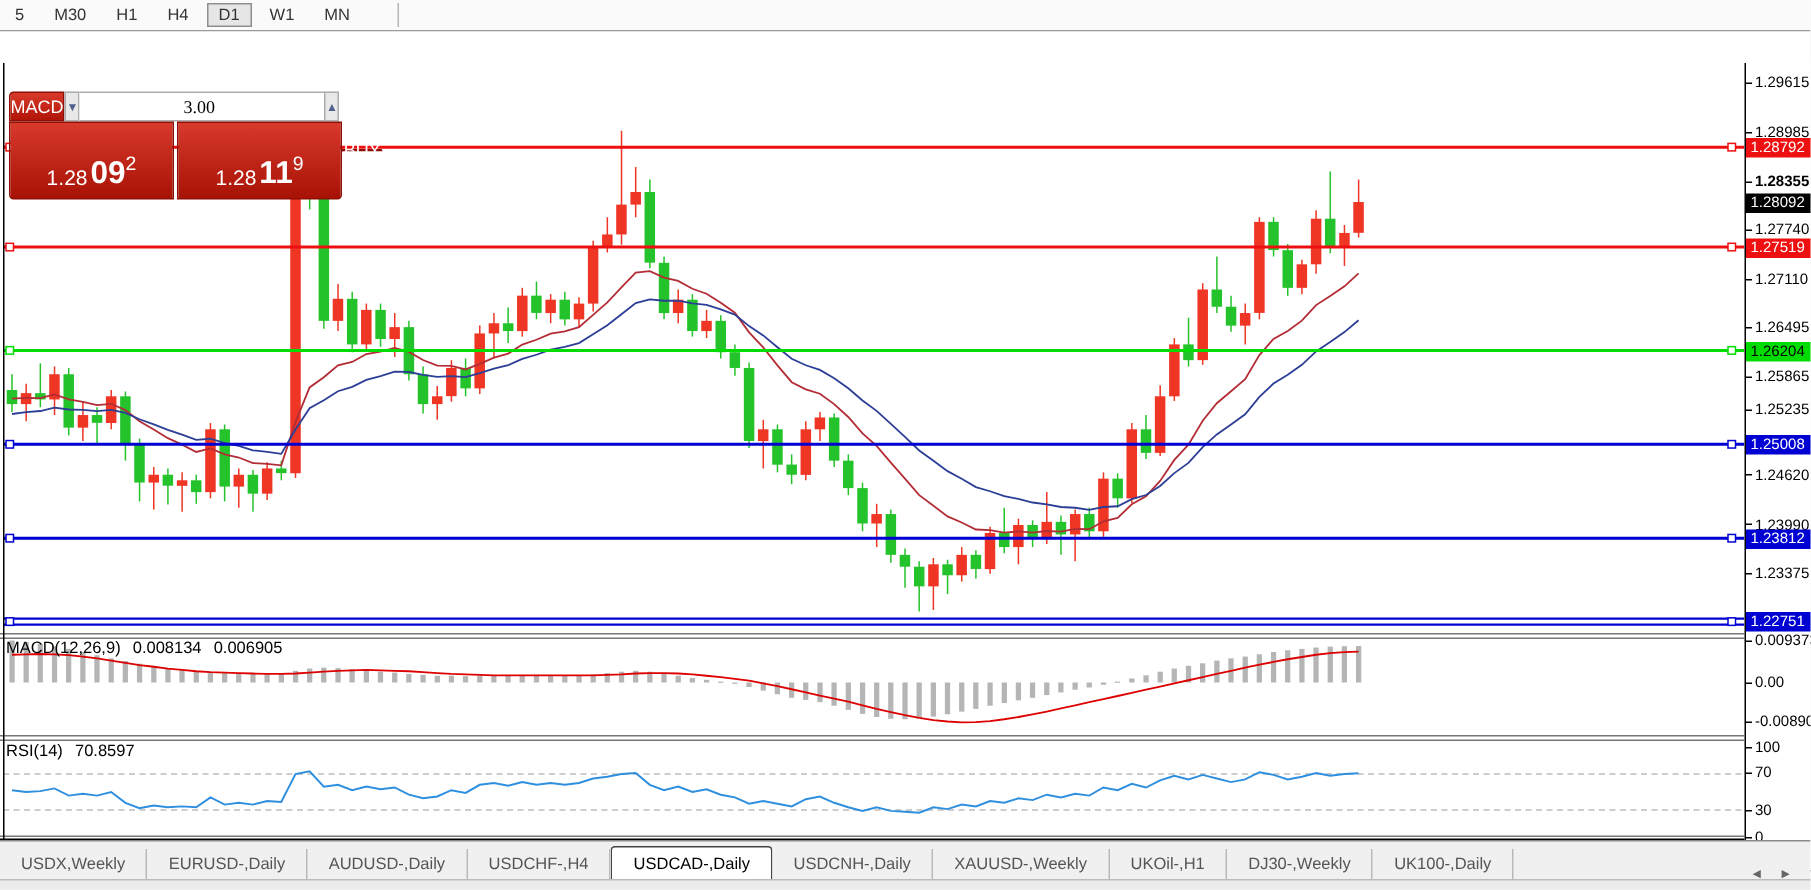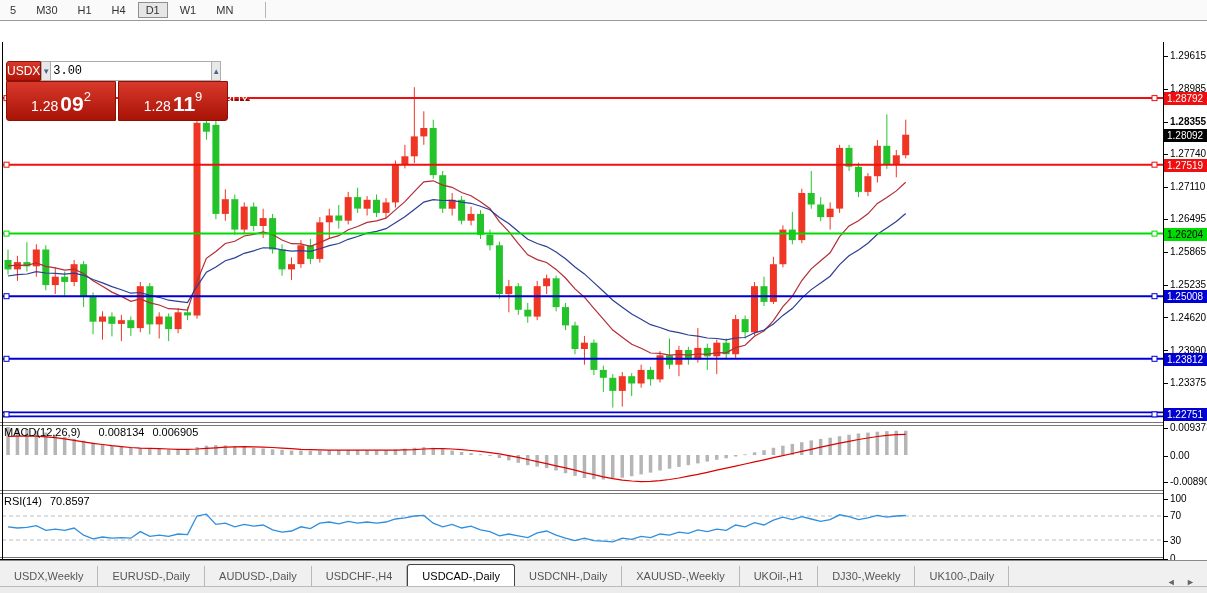--- a/index.html
+++ b/index.html
@@ -19,22 +19,22 @@
   
   #trade-widget{position:absolute;left:6px;top:40px;width:222px;z-index:40;}
   #tw-top{display:flex;height:20px;}
   .tw-btn{background:linear-gradient(#d8392b,#b01507);color:#fff;font-size:12px;
     display:flex;align-items:center;justify-content:center;border:1px solid #8d0f06;cursor:pointer;}
   #tw-sell{width:52px;border-radius:3px 0 0 0;}
   #tw-buy{width:54px;margin-left:2px;border-radius:0 3px 0 0;margin-top:38px;}
   .spin-btn{width:14px;background:#e8e8e8;border:1px solid #adadad;color:#51618d;
     font-size:8px;display:flex;align-items:center;justify-content:center;cursor:pointer;}
   #tw-vol{flex:1;border:1px solid #adadad;border-left:none;border-right:none;
-    font-size:12px;text-align:left;padding-right:6px;font-family:Liberation Mono, monospace;}
-  #tw-prices{display:flex;height:40px;margin-top:0px;}
+    font-size:12px;text-align:center;padding-right:6px;font-family:Liberation Serif, serif;}
+  #tw-prices{display:flex;height:52px;margin-top:0px;}
   .tw-price{flex:1;background:linear-gradient(#d8392b,#a81306);color:#fff;border:1px solid #8d0f06;
     display:flex;align-items:flex-end;justify-content:center;padding-bottom:3px;cursor:pointer;}
   .tw-price:first-child{margin-right:2px;border-radius:0 0 0 3px;}
   .tw-price:last-child{border-radius:0 0 3px 0;}
   .pp{font-size:14px;margin-bottom:3px;}
   .pb{font-size:21px;line-height:26px;font-weight:bold;margin-left:2px;}
   .ps{font-size:13px;margin-bottom:13px;}
   
   svg{position:absolute;left:2px;}
   
@@ -75,21 +75,21 @@
       <div class="tbtn pressed">D1</div>
       <div class="tbtn">W1</div>
       <div class="tbtn">MN</div>
       <div class="tb-sep"></div>
     </div>
 
   <div id="chart-area">
 
     <div id="trade-widget">
       <div id="tw-top">
-        <div id="tw-sell" class="tw-btn">USDX</div>
+        <div id="tw-sell" class="tw-btn">MACD</div>
         <div class="spin-btn">▼</div>
         <input id="tw-vol" value="3.00" style="">
         <div class="spin-btn">▲</div>
         <div id="tw-buy" class="tw-btn">BUY</div>
       </div>
       <div id="tw-prices">
         <div class="tw-price">
           <span class="pp">1.28</span>
           <span class="pb">09</span>
           <span class="ps">2</span>
@@ -314,21 +314,21 @@
         <rect x="1150" y="313.3" width="5" height="5" fill="#fff" stroke="#0000d2" stroke-width="1"></rect>
         <line x1="0" x2="1161" y1="369.4" y2="369.4" stroke="#0000d2" stroke-width="1.6"></line>
         <line x1="0" x2="1161" y1="373.4" y2="373.4" stroke="#0000d2" stroke-width="1.6"></line>
         <rect x="2" y="368.9" width="5" height="5" fill="#fff" stroke="#0000d2" stroke-width="1"></rect>
         <rect x="1150" y="368.9" width="5" height="5" fill="#fff" stroke="#0000d2" stroke-width="1"></rect>
       </svg>
     <div class="hsep" style="top:401px"></div>
     <div class="hsep" style="top:404px"></div>
     <div class="pane-label" style="left:4px;top:405px">
       <span>MACD(12,26,9)</span>
-      <span style="margin-left:15px;">0.008134</span>
+      <span style="margin-left:5px;">0.008134</span>
       <span style="margin-left:5px;">0.006905</span>
     </div>
     <svg id="macd-svg" style="top:405px" width="1161" height="64">
         <rect x="4.3" y="1.0" width="3.5" height="28.0" fill="#b5b5b5"></rect>
         <rect x="13.7" y="2.1" width="3.5" height="26.9" fill="#b5b5b5"></rect>
         <rect x="23.1" y="3.3" width="3.5" height="25.7" fill="#b5b5b5"></rect>
         <rect x="32.6" y="4.8" width="3.5" height="24.2" fill="#b5b5b5"></rect>
         <rect x="42.0" y="6.6" width="3.5" height="22.4" fill="#b5b5b5"></rect>
         <rect x="51.5" y="8.7" width="3.5" height="20.3" fill="#b5b5b5"></rect>
         <rect x="60.9" y="10.8" width="3.5" height="18.2" fill="#b5b5b5"></rect>
@@ -471,21 +471,21 @@
     <div class="hsep" style="top:559px;background:#000;width:1207px"></div>
 
     <div id="price-axis">
         <div class="ptick" style="top: 8px;"><span class="dash"></span>1.29615</div>
         <div class="ptick" style="top: 40.9843px;"><span class="dash"></span>1.28985</div>
         <div class="ptick" style="top: 73.9686px; font-weight: bold;"><span class="dash"></span>1.28355</div>
         <div class="ptick" style="top: 106.168px;"><span class="dash"></span>1.27740</div>
         <div class="ptick" style="top: 139.152px;"><span class="dash"></span>1.27110</div>
         <div class="ptick" style="top: 171.351px;"><span class="dash"></span>1.26495</div>
         <div class="ptick" style="top: 204.335px;"><span class="dash"></span>1.25865</div>
-        <div class="ptick" style="top: 237px;"><span class="dash"></span>1.25235</div>
+        <div class="ptick" style="top: 226px;"><span class="dash"></span>1.25235</div>
         <div class="ptick" style="top: 269.518px;"><span class="dash"></span>1.24620</div>
         <div class="ptick" style="top: 302.503px; text-align: right;"><span class="dash"></span>1.23990</div>
         <div class="ptick" style="top: 334.702px;"><span class="dash"></span>1.23375</div>
         <div class="ptag" style="top: 50.089px; background: rgb(238, 16, 16); color: rgb(255, 255, 255);">1.28792</div>
         <div class="ptag" style="top: 116.738px; background: rgb(238, 16, 16); color: rgb(255, 255, 255);">1.27519</div>
         <div class="ptag" style="top: 185.586px; background: rgb(0, 220, 0); color: rgb(0, 0, 0);">1.26204</div>
         <div class="ptag" style="top: 248.204px; background: rgb(0, 0, 210); color: rgb(255, 255, 255);">1.25008</div>
         <div class="ptag" style="top: 310.822px; background: rgb(0, 0, 210); color: rgb(255, 255, 255);">1.23812</div>
         <div class="ptag" style="top: 366.372px; background: rgb(0, 0, 210); color: rgb(255, 255, 255);">1.22751</div>
         <div class="ptag" style="top: 86.7382px; background: rgb(0, 0, 0); color: rgb(255, 255, 255);">1.28092</div>

